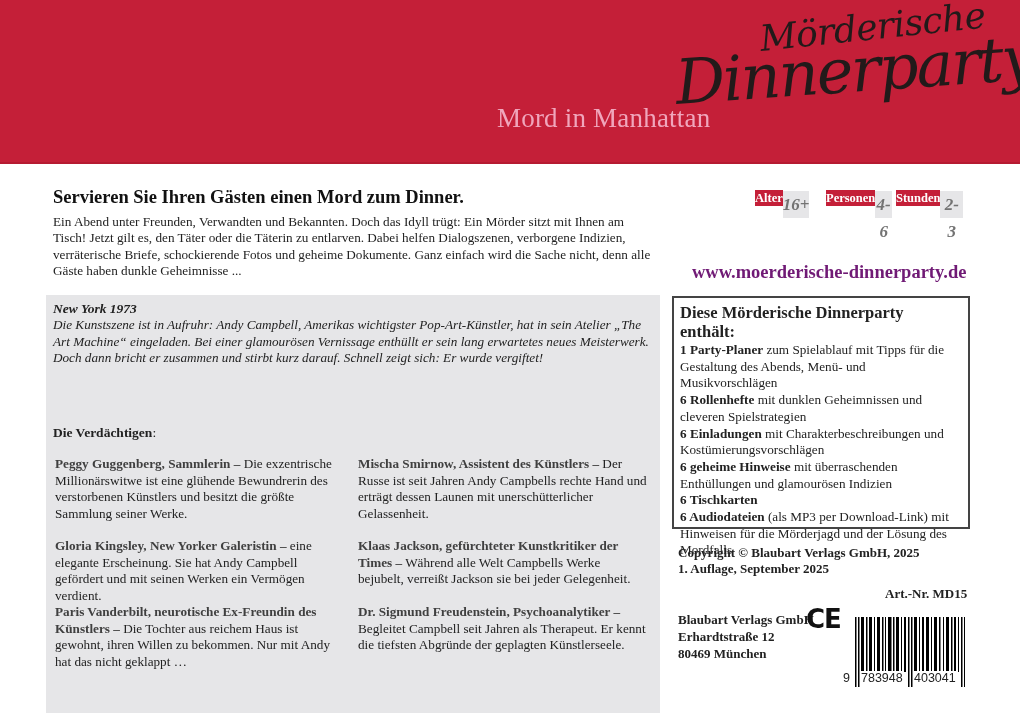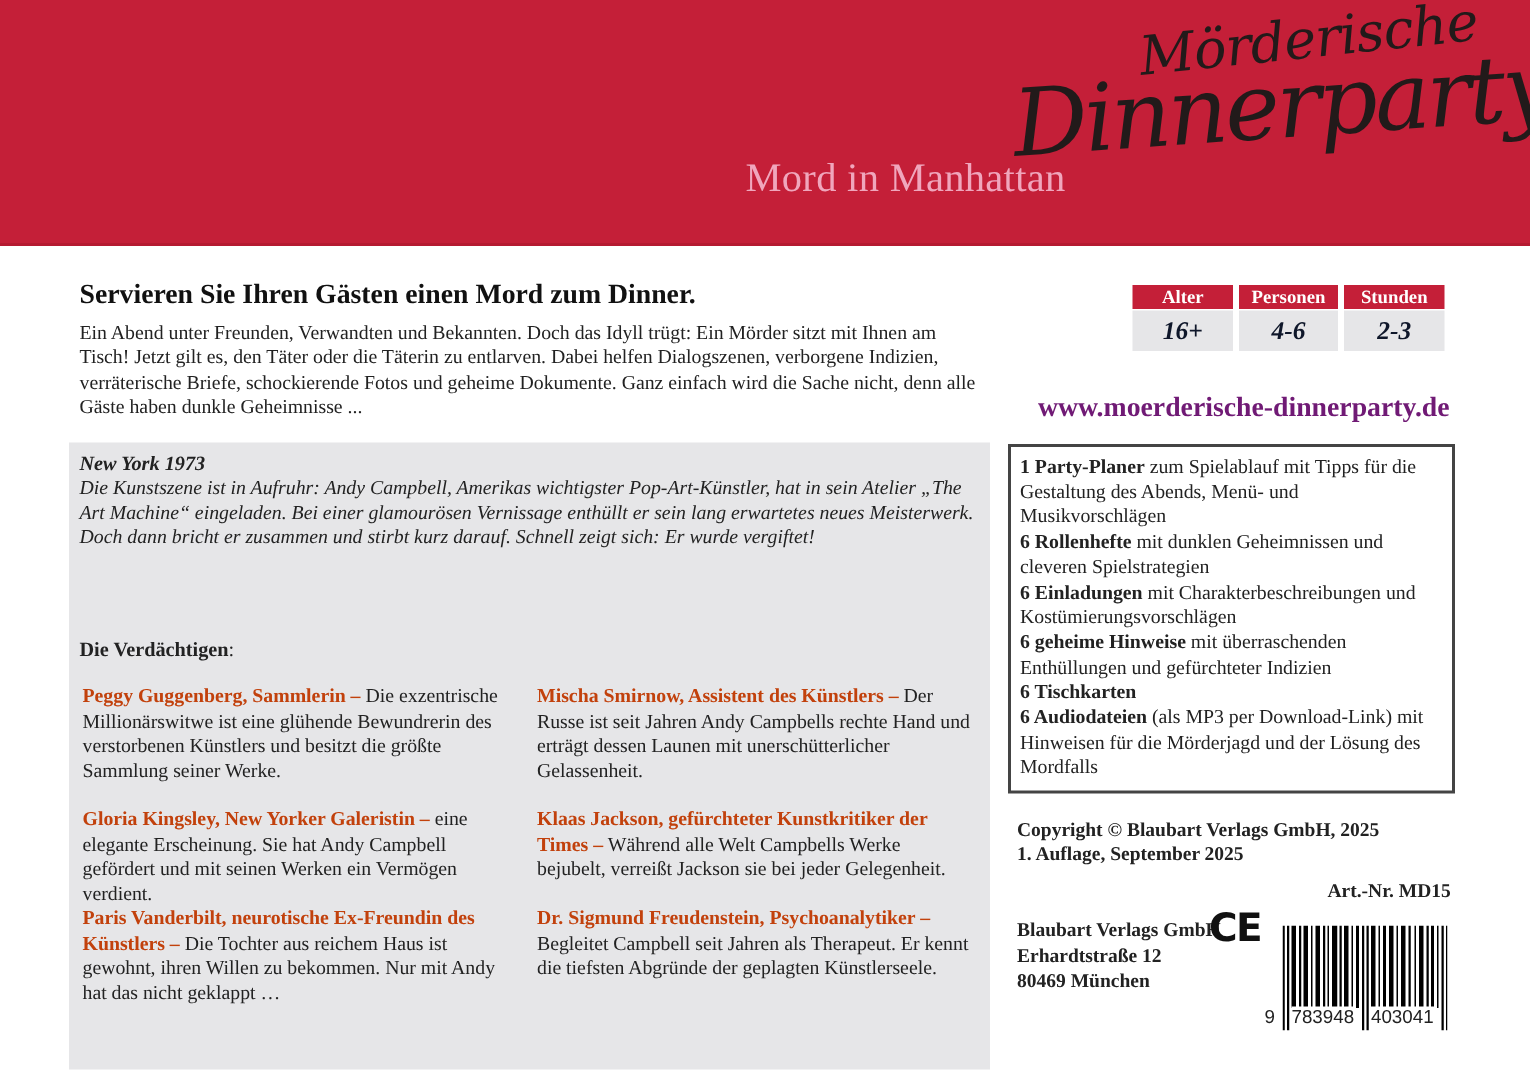--- a/index.html
+++ b/index.html
@@ -9,35 +9,35 @@
   .banner { position: absolute; left: 0; top: 0; width: 1020px; height: 164px; background: #c41f38; }
   .banner .bottom-line { position: absolute; left: 0; bottom: 0; width: 100%; height: 2px; background: #b51a31; }
   .subtitle { position: absolute; left: 497px; top: 103px; font-size: 27px; color: #f0a6bc; letter-spacing: 0.2px; }
   .logo-top { position: absolute; left: 762px; top: 18px; font-size: 36px; font-style: italic; color: #221a1a; transform: rotate(-6deg); transform-origin: left bottom; font-family: "DejaVu Serif", serif; letter-spacing: -0.5px; }
   .logo-main { position: absolute; left: 678px; top: 46px; font-size: 62px; font-style: italic; color: #221a1a; transform: rotate(-4deg); transform-origin: left bottom; font-family: "DejaVu Serif", serif; letter-spacing: -2px; }
 
   .intro-title { position: absolute; left: 53px; top: 187px; font-size: 18.5px; font-weight: bold; color: #111; }
   .intro-text { position: absolute; left: 53px; top: 214px; width: 600px; font-size: 13.2px; line-height: 16.4px; color: #222; }
 
   .facts { position: absolute; left: 755px; top: 190px; display: flex; gap: 4px; }
-  .fact { width: 67px; display: flex; flex-direction: column; }
+  .fact { width: 67px; display: flex; }
   .fact:nth-child(2) { width: 66px; }
   .fact .lbl { background: #c41f38; color: #fff; text-align: center; font-weight: bold; font-size: 12.5px; height: 16px; line-height: 16px; }
-  .fact .val { background: #e6e6e8; color: #0f172a; text-align: center; font-weight: bold; font-style: italic; font-size: 17px; height: 27px; line-height: 27px; margin-top: 1px; }
+  .fact .val { background: #e6e6e8; color: #737373; text-align: center; font-weight: bold; font-style: italic; font-size: 17px; height: 27px; line-height: 27px; margin-top: 1px; }
   .website { position: absolute; left: 692px; top: 262px; font-size: 18.5px; font-weight: bold; color: #701a75; }
 
   .story { position: absolute; left: 46px; top: 295px; width: 614px; height: 418px; background: #e6e6e8; }
   .story .s-title { position: absolute; left: 7px; top: 6px; font-size: 13.5px; font-weight: bold; font-style: italic; }
   .story .s-p1 { position: absolute; left: 7px; top: 22px; width: 600px; font-size: 13.2px; font-style: italic; line-height: 16.7px; }
   .story .s-p2 { position: absolute; left: 7px; top: 80px; width: 600px; font-size: 13.2px; font-style: italic; line-height: 16.7px; }
   .story .s-suspects { position: absolute; left: 7px; top: 130px; font-size: 13.5px; font-weight: bold; }
   .story .s-suspects .colon { font-weight: normal; }
 
   .suspect { position: absolute; width: 290px; font-size: 13.2px; line-height: 16.7px; }
-  .suspect b { color: #c2410c; margin-top: 44px; }
+  .suspect b { color: #404040; margin-top: 44px; }
 
   .contents { position: absolute; left: 672px; top: 296px; width: 298px; height: 233px; border: 2px solid #444; padding: 5px 6px; }
   .contents .c-title { font-size: 16.5px; font-weight: bold; line-height: 19px; margin-bottom: 1px; }
   .contents .c-item { font-size: 13.2px; line-height: 16.7px; }
 
   .copyright { position: absolute; left: 678px; top: 545px; font-size: 13px; font-weight: bold; line-height: 16px; }
   .publisher { position: absolute; left: 678px; top: 587px; font-size: 13px; font-weight: bold; line-height: 17px; margin-top: 24px; }
   .artnr { position: absolute; left: 885px; top: 586px; font-size: 13px; font-weight: bold; }
   .ce { position: absolute; left: 806px; top: 604px; font-size: 26px; font-family: "DejaVu Sans", sans-serif; font-weight: bold; letter-spacing: -1px; color: #111; }
 
@@ -82,24 +82,25 @@
   <div class="suspect" style="left:9px; top:161px;"><b>Peggy Guggenberg, Sammlerin –</b><span> Die exzentrische Millionärswitwe ist eine glühende Bewundrerin des verstorbenen Künstlers und besitzt die größte Sammlung seiner Werke.</span></div>
   <div class="suspect" style="left:9px; top:243px;"><b>Gloria Kingsley, New Yorker Galeristin –</b><span> eine elegante Erscheinung. Sie hat Andy Campbell gefördert und mit seinen Werken ein Vermögen verdient.</span></div>
   <div class="suspect" style="left:9px; top:309px;"><b>Paris Vanderbilt, neurotische Ex-Freundin des Künstlers –</b><span> Die Tochter aus reichem Haus ist gewohnt, ihren Willen zu bekommen. Nur mit Andy hat das nicht geklappt …</span></div>
 
   <div class="suspect" style="left:312px; top:161px;"><b>Mischa Smirnow, Assistent des Künstlers –</b><span> Der Russe ist seit Jahren Andy Campbells rechte Hand und erträgt dessen Launen mit unerschütterlicher Gelassenheit.</span></div>
   <div class="suspect" style="left:312px; top:243px;"><b>Klaas Jackson, gefürchteter Kunstkritiker der Times –</b><span> Während alle Welt Campbells Werke bejubelt, verreißt Jackson sie bei jeder Gelegenheit.</span></div>
   <div class="suspect" style="left:312px; top:309px;"><b>Dr. Sigmund Freudenstein, Psychoanalytiker –</b><span> Begleitet Campbell seit Jahren als Therapeut. Er kennt die tiefsten Abgründe der geplagten Künstlerseele.</span></div>
 </div>
 
 <div class="contents">
+  <div class="c-title">Diese Mörderische Dinnerparty enthält:</div>
   <div class="c-item"><b>1 Party-Planer</b><span> zum Spielablauf mit Tipps für die Gestaltung des Abends, Menü- und Musikvorschlägen</span></div>
   <div class="c-item"><b>6 Rollenhefte</b><span> mit dunklen Geheimnissen und cleveren Spielstrategien</span></div>
   <div class="c-item"><b>6 Einladungen</b><span> mit Charakterbeschreibungen und Kostümierungsvorschlägen</span></div>
-  <div class="c-item"><b>6 geheime Hinweise</b><span> mit überraschenden Enthüllungen und gefürchteter Indizien</span></div>
+  <div class="c-item"><b>6 geheime Hinweise</b><span> mit überraschenden Enthüllungen und glamourösen Indizien</span></div>
   <div class="c-item"><b>6 Tischkarten</b><span></span></div>
   <div class="c-item"><b>6 Audiodateien</b><span> (als MP3 per Download-Link) mit Hinweisen für die Mörderjagd und der Lösung des Mordfalls</span></div>
 </div>
 
 <div class="copyright">
   <div>Copyright © Blaubart Verlags GmbH, 2025</div>
   <div>1. Auflage, September 2025</div>
 </div>
 <div class="publisher">
   <div>Blaubart Verlags GmbH</div>

